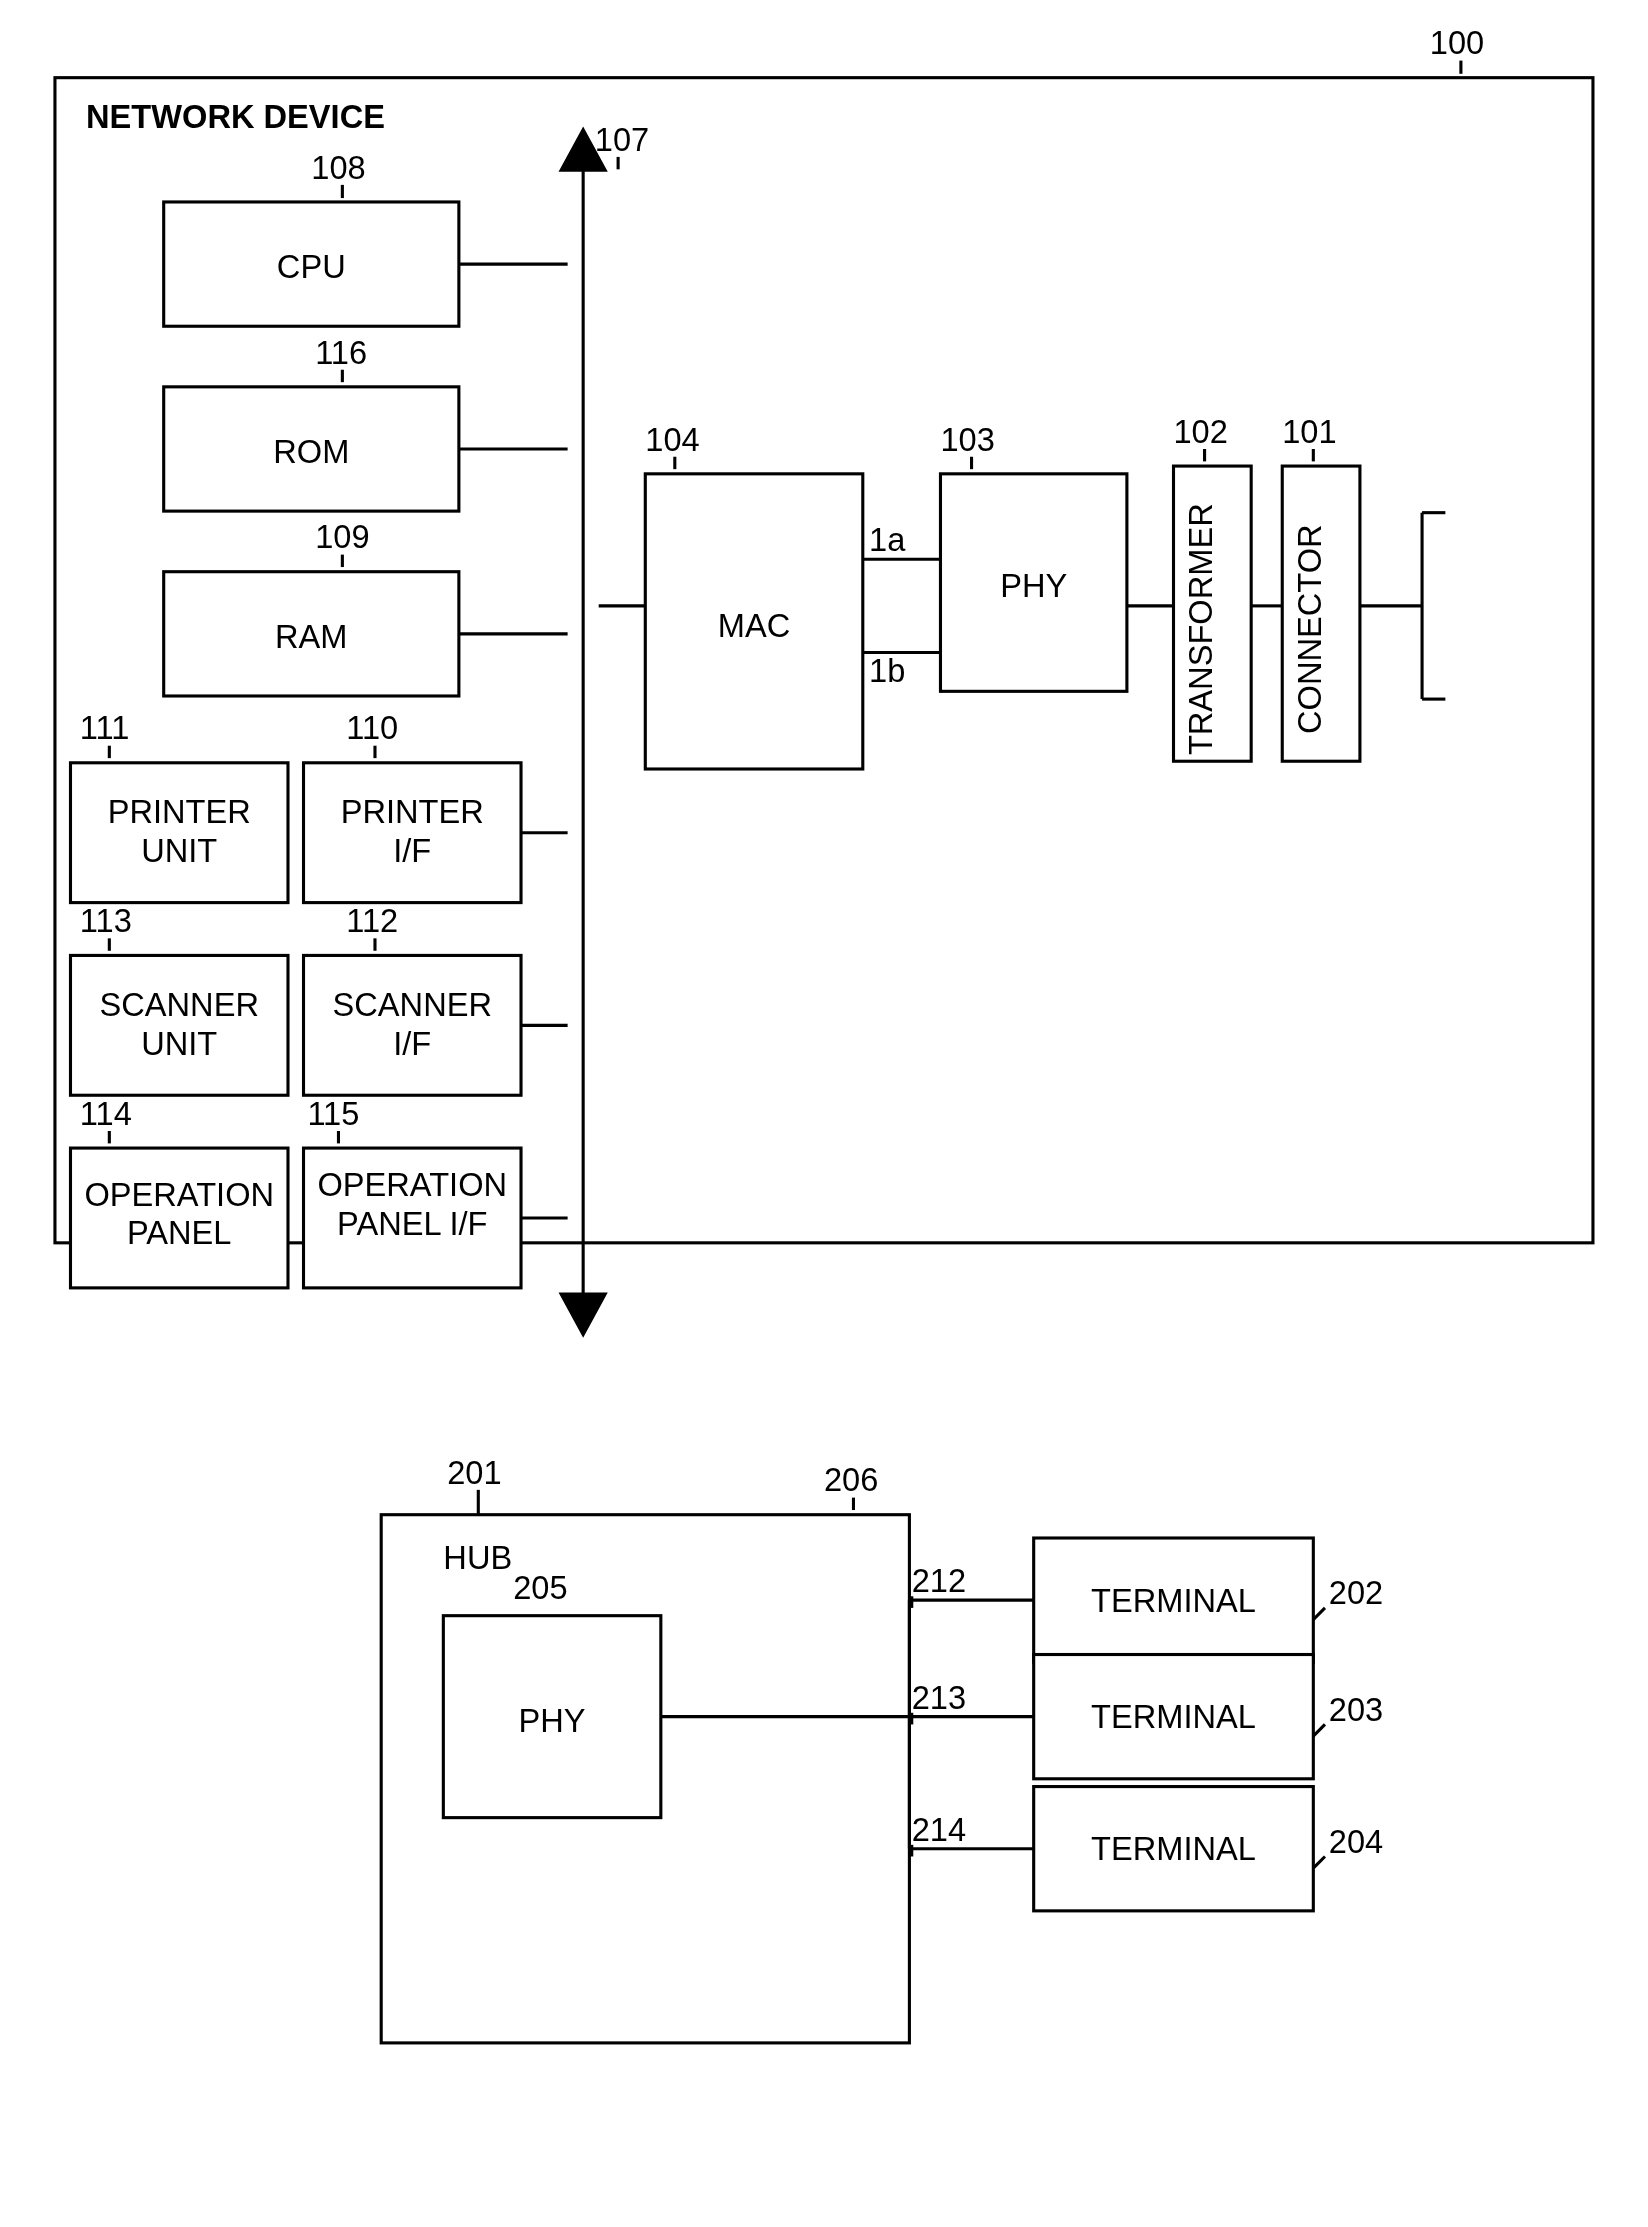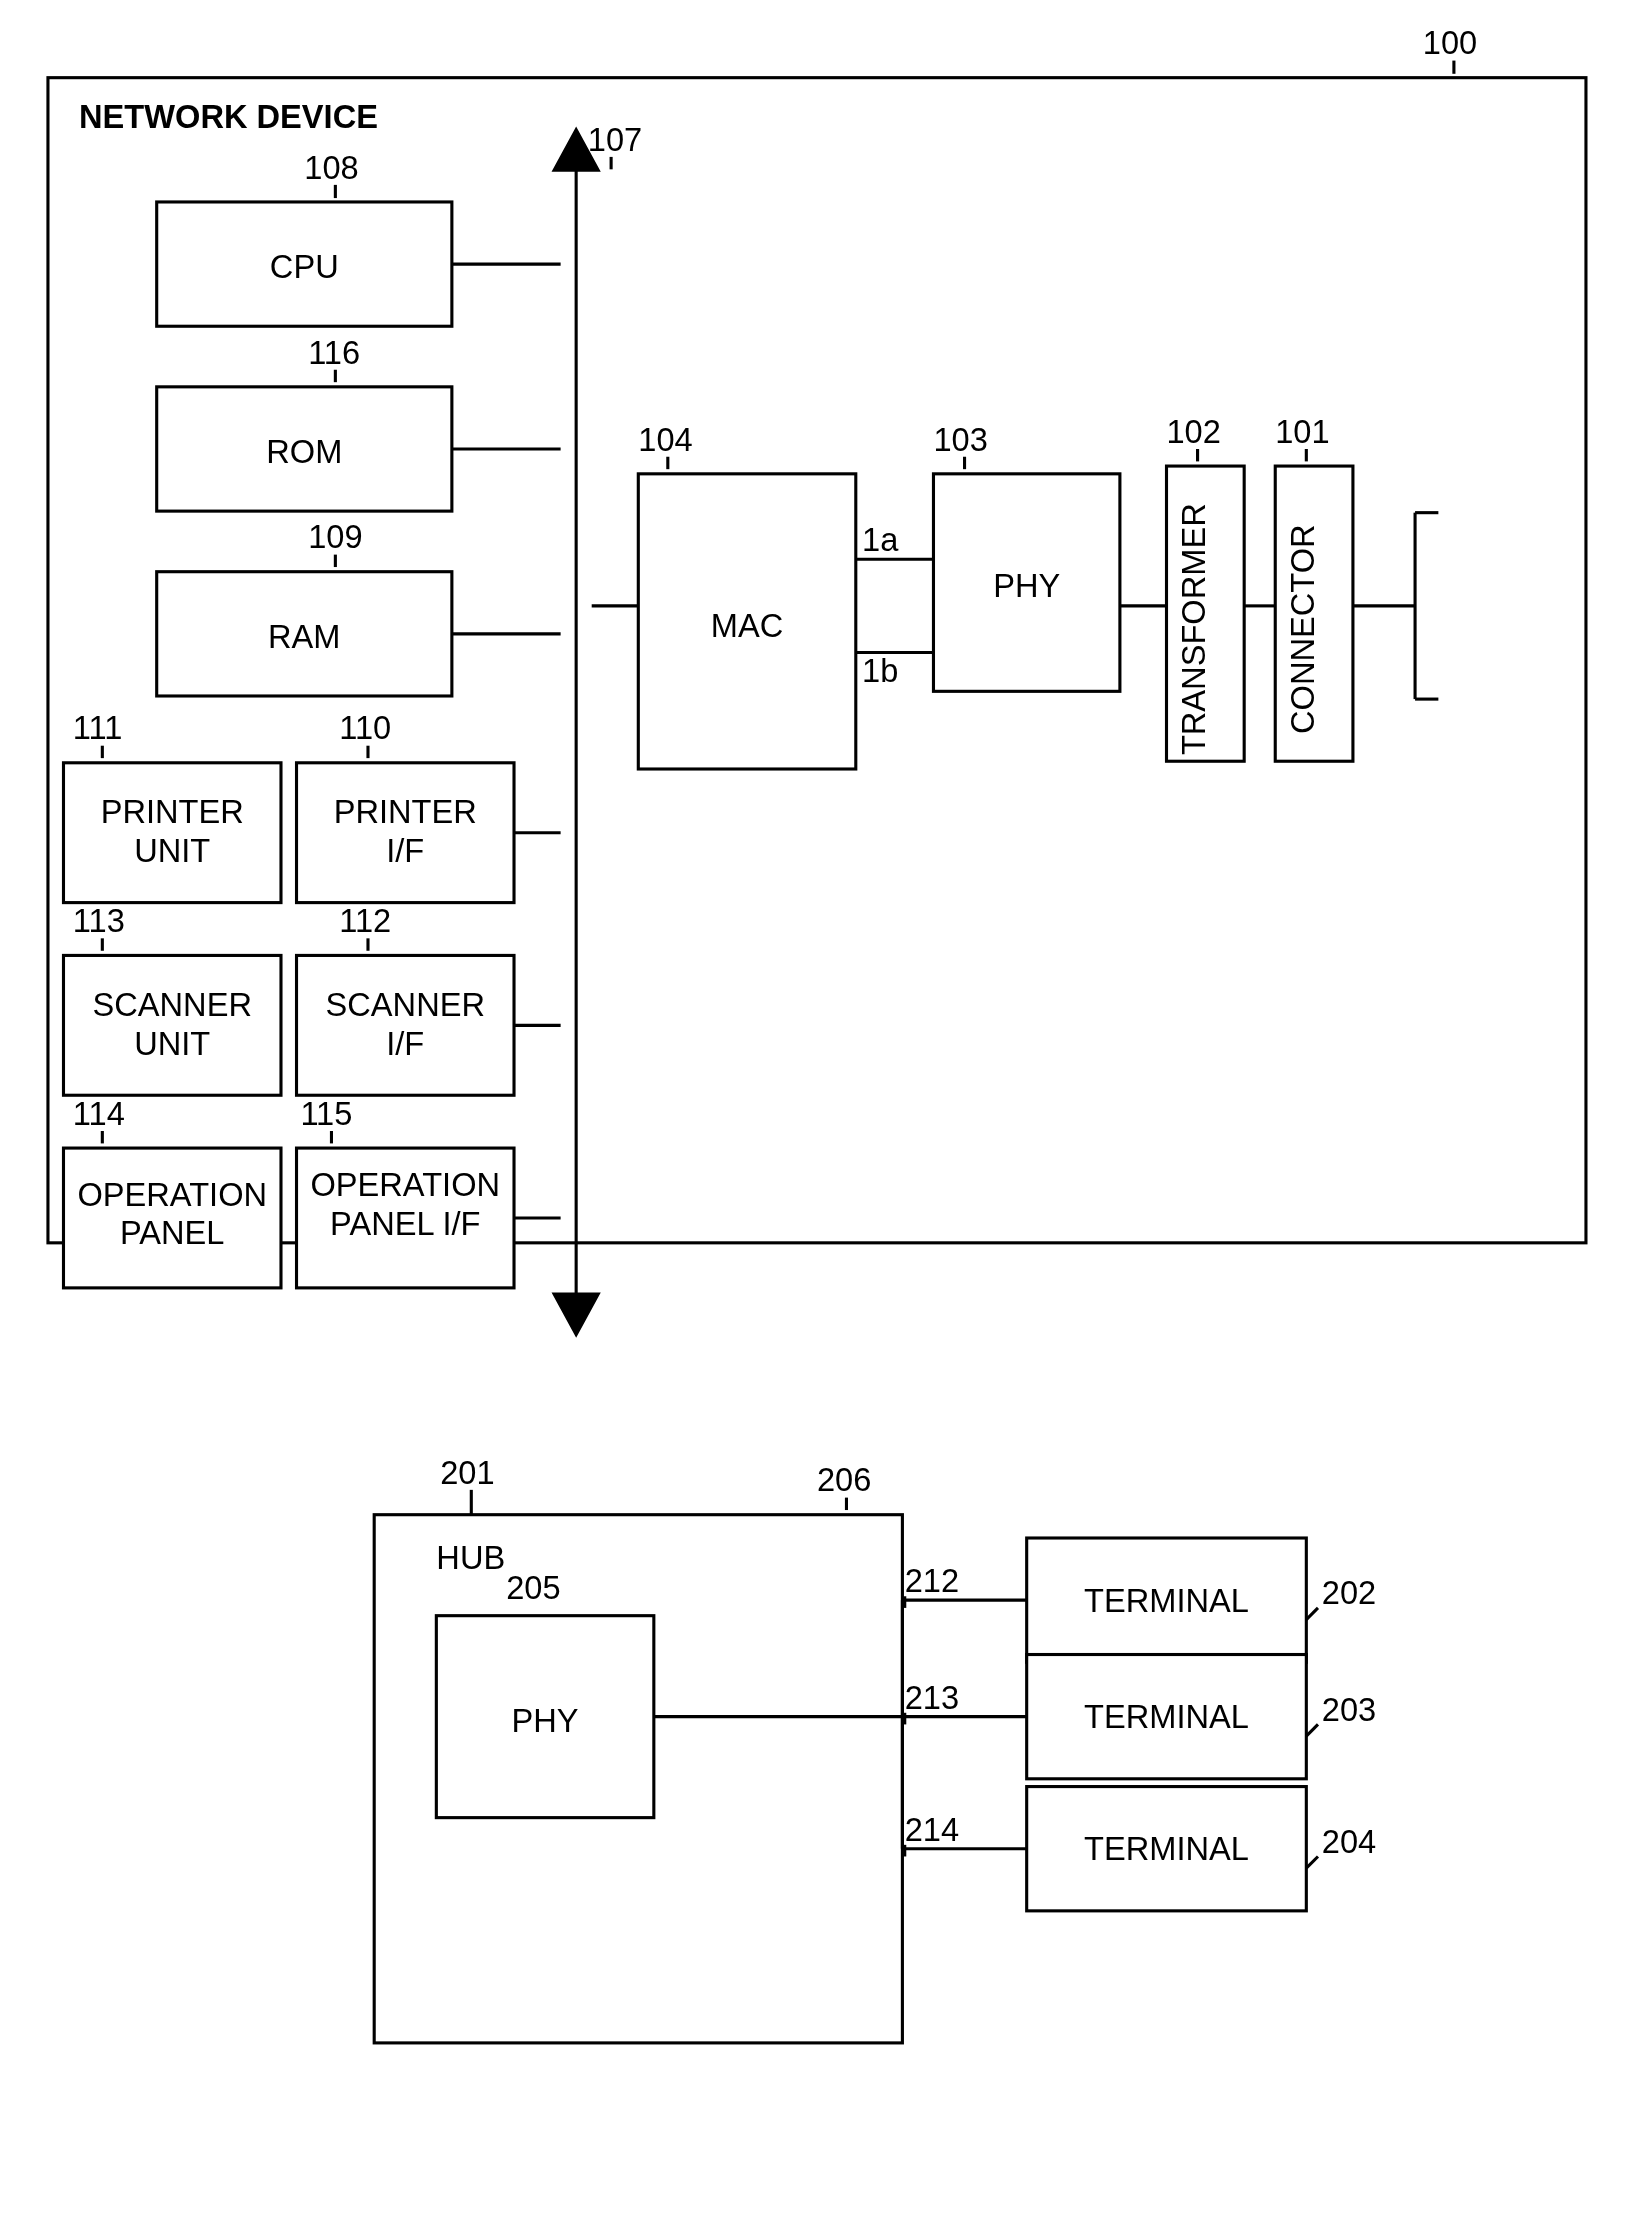--- a/index.html
+++ b/index.html
@@ -6,21 +6,21 @@
     body {
       background: #fff;
       font-family: Arial, sans-serif;
       width: 1649px;
       height: 2227px;
       position: relative;
       overflow: hidden;
     }
     .diagram-container {
       position: absolute;
-      top: 0; left: 1px;
+      top: 0; left: 8px;
       width: 1360px;
       height: 2227px;
     }
     svg {
       width: 1649px;
       height: 2227px;
     }
     text {
       font-family: Arial, sans-serif;
       font-size: 42px;

